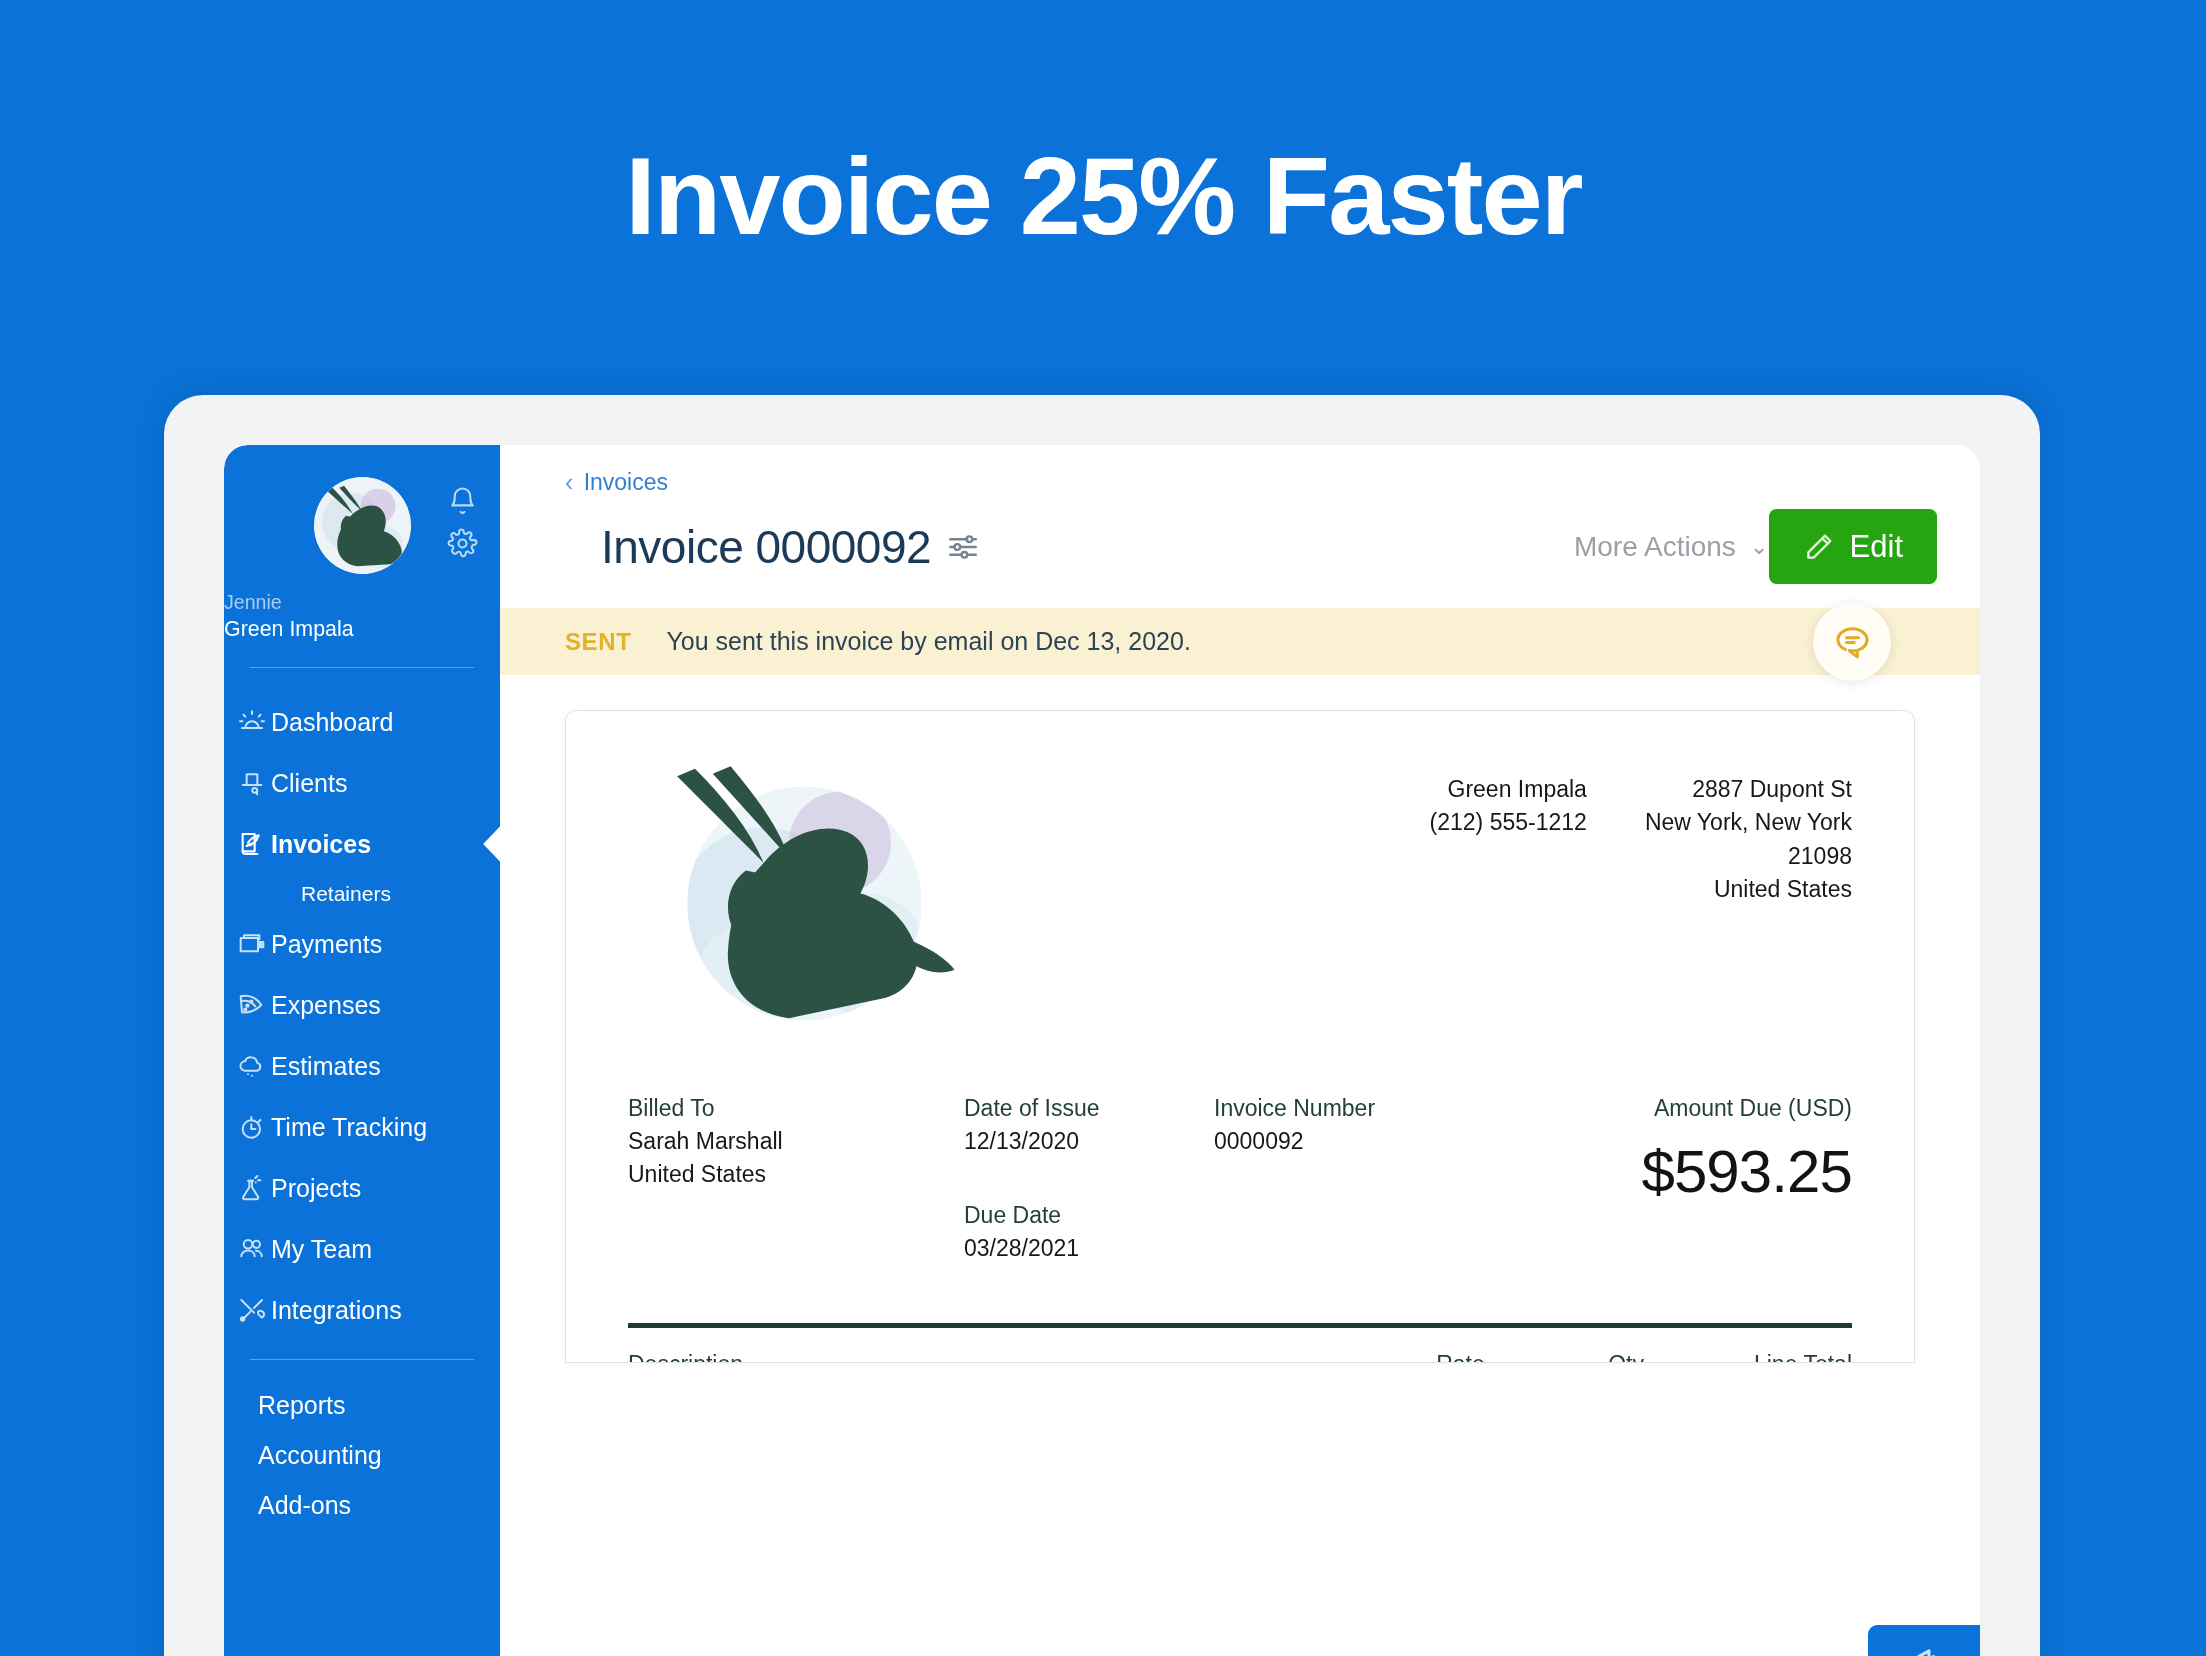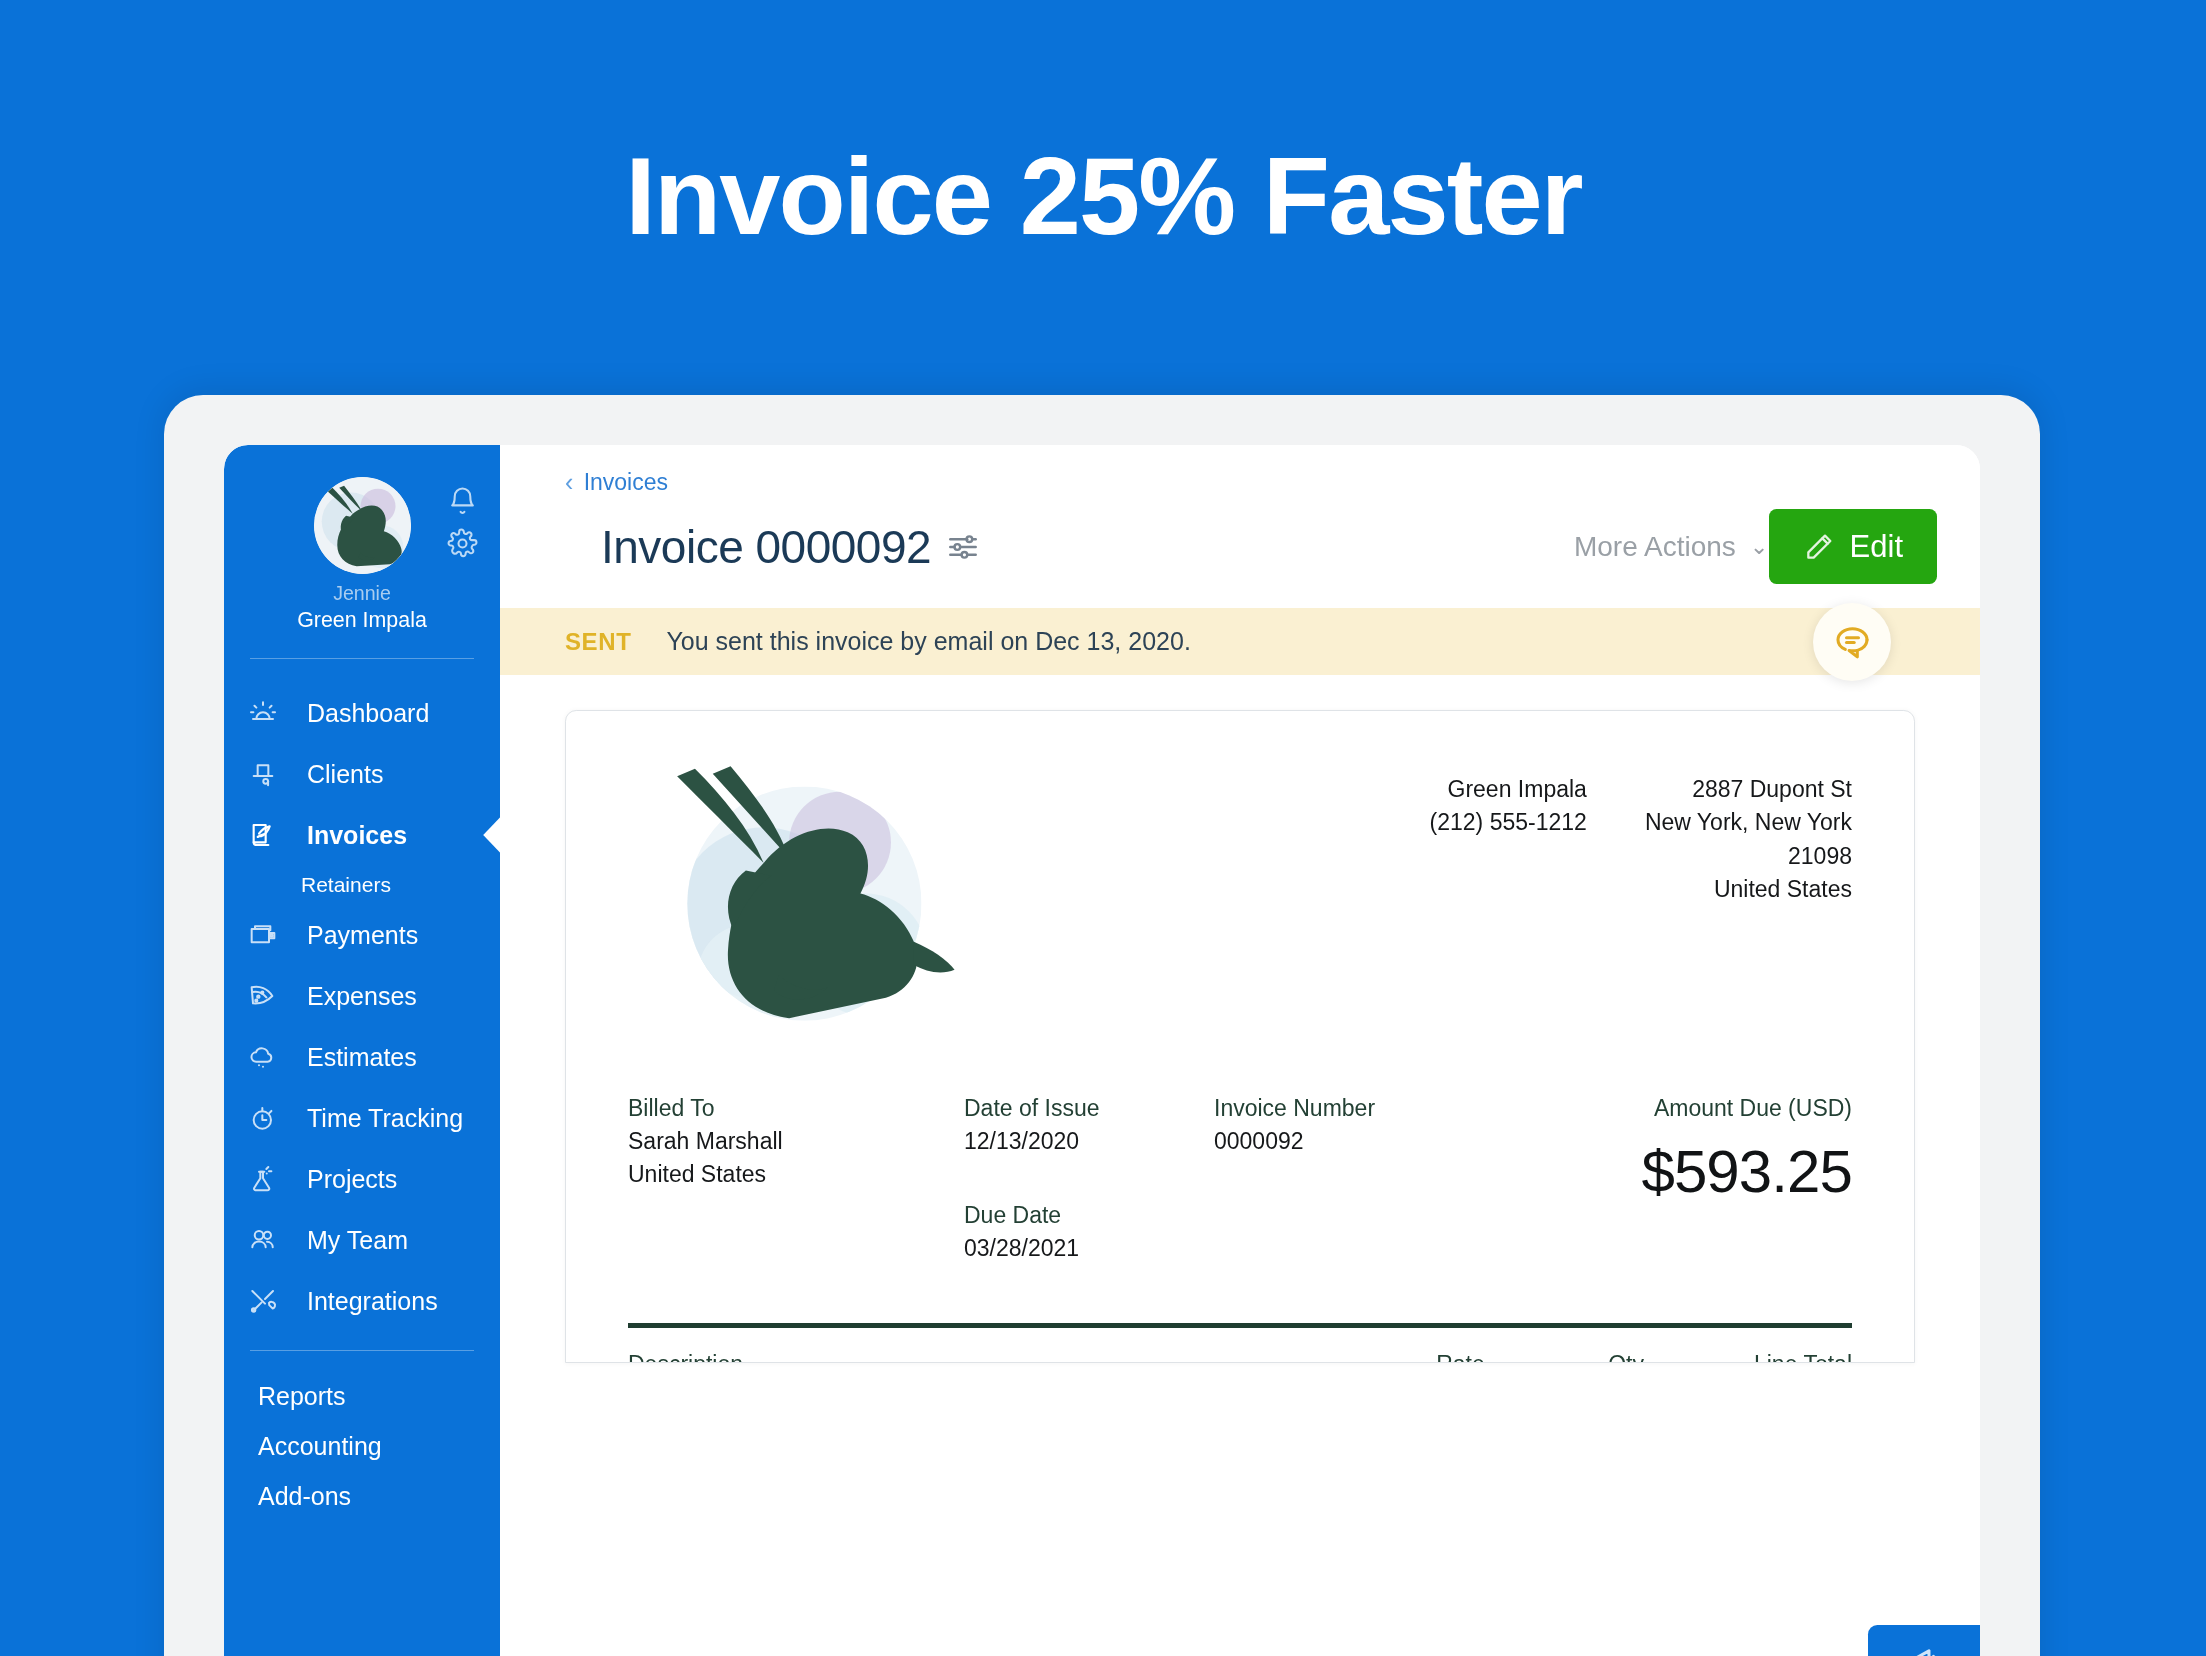--- a/index.html
+++ b/index.html
@@ -79,37 +79,37 @@
     position: absolute;
     right: 22.4px;
     top: 9.3px;
     display: flex;
     flex-direction: column;
     gap: 11.2px;
     align-items: center;
   }
   .sb-icons svg { width: 31px; height: 31px; display:block; }
   .sb-user {
-    margin-top: 6px;
-    text-align: center;
+    margin-top: 15px;
+    text-align: left;
     line-height: 1.35;
   }
   .sb-user .nm { color: #a9cdf0; font-size: 19.6px; }
   .sb-user .co { color: #ffffff; font-size: 21.4px; }
   .sb-divider {
     height: 0.9px;
     background: rgba(255,255,255,0.32);
     margin: 22.4px 26px 0 26px;
   }
   .nav { margin-top: 24px; }
   .nav-item {
     display: flex;
     align-items: center;
-    gap: 28px;
-    padding: 0 0 0 23px;
+    gap: 3px;
+    padding: 0 0 0 12px;
     height: 61px;
     position: relative;
   }
   .nav-item .ico { width: 32px; height: 32px; flex: 0 0 32px; display:flex; align-items:center; justify-content:center; }
   .nav-item .ico svg { width: 32px; height: 32px; display: block; }
   .nav-item .lbl { color: #ffffff; font-size: 25px; white-space: nowrap; }
   .nav-item.active .lbl { font-weight: bold; }
   .nav-item.active .notch {
     position: absolute;
     right: -0.9px; top: 50%;

